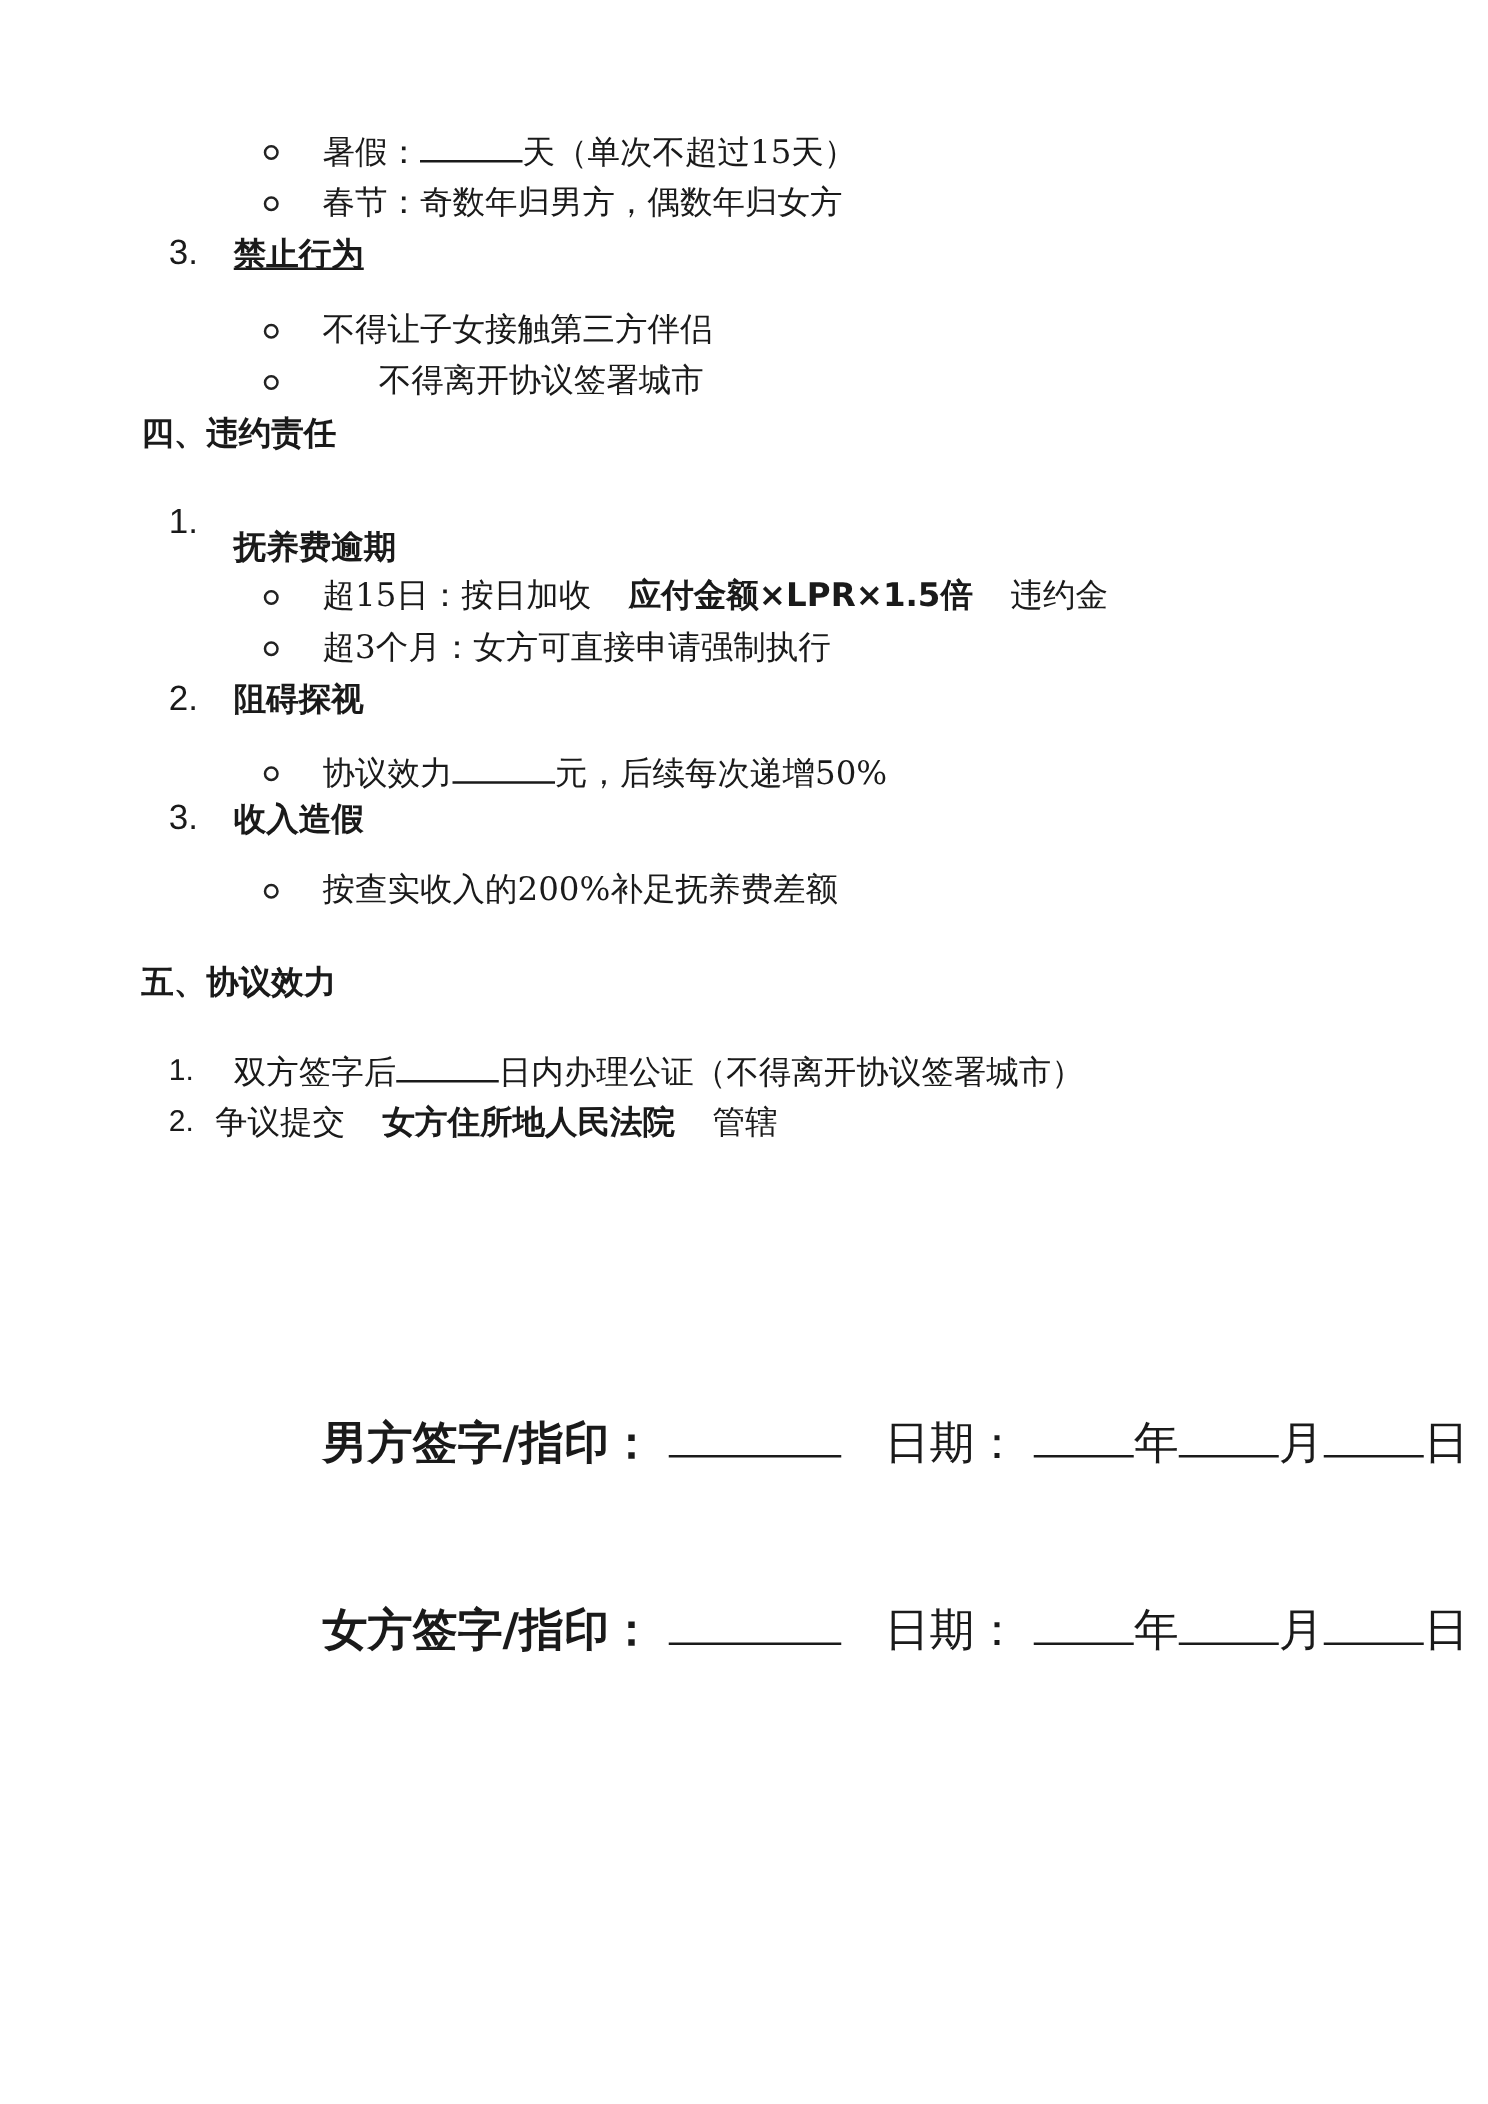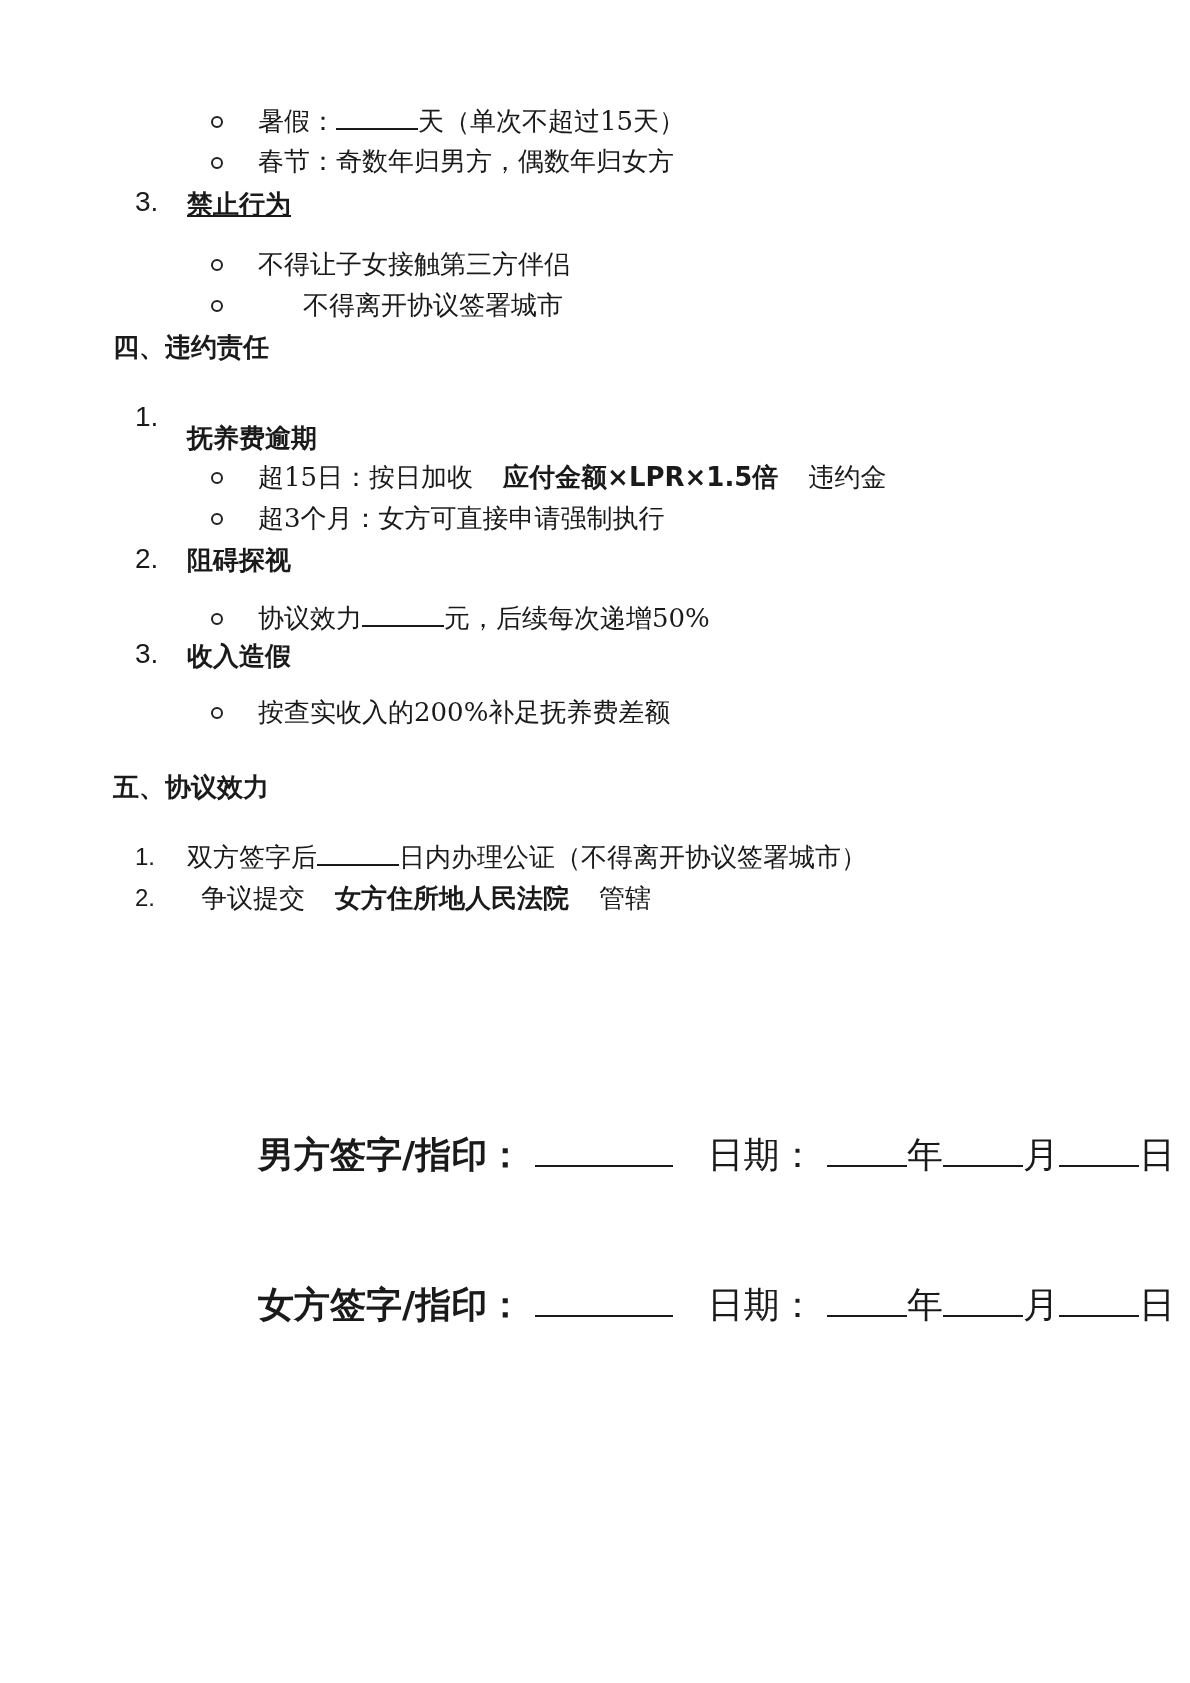--- a/index.html
+++ b/index.html
@@ -64,29 +64,29 @@
 <div class="line" style="left:258px; top:601px;">
   <span>协议效力</span><span class="blank" style="width:82px;"></span><span>元，后续每次递增50%</span>
 </div>
 
 <span class="num" style="left:135px; top:637px;">3.</span>
 <div class="line heading" style="left:187px; top:639px;">收入造假</div>
 
 <span class="bullet" style="left:211px; top:707px;"></span>
 <div class="line" style="left:258px; top:695px;">按查实收入的200%补足抚养费差额</div>
 
-<div class="line heading" style="left:113px; top:770px;">五、协议效力</div>
+<div class="line heading" style="left:113px; top:770px;font-family:Liberation Mono, monospace;">五、协议效力</div>
 
 <span class="num small" style="left:135px; top:840px;">1.</span>
 <div class="line" style="left:187px; top:840px;">
   <span>双方签字后</span><span class="blank" style="width:82px;"></span><span>日内办理公证（不得离开协议签署城市）</span>
 </div>
 
 <span class="num small" style="left:135px; top:881px;">2.</span>
-<div class="line" style="left:201px; top:881px;">
+<div class="line" style="left:172px; top:881px;">
   <span>争议提交</span><span class="gap"></span><span class="bold">女方住所地人民法院</span><span class="gap"></span><span>管辖</span>
 </div>
 
 <div class="sig" style="left:258px; top:1138px;">
   <span class="bold">男方签字/指印：</span>
   <span class="blank" style="width:138px;"></span>
   <span style="display:inline-block;width:12px;"></span>
   <span>日期：</span>
   <span class="blank" style="width:80px;"></span><span>年</span><span class="blank" style="width:80px;"></span><span>月</span><span class="blank" style="width:80px;"></span><span>日</span>
 </div>

